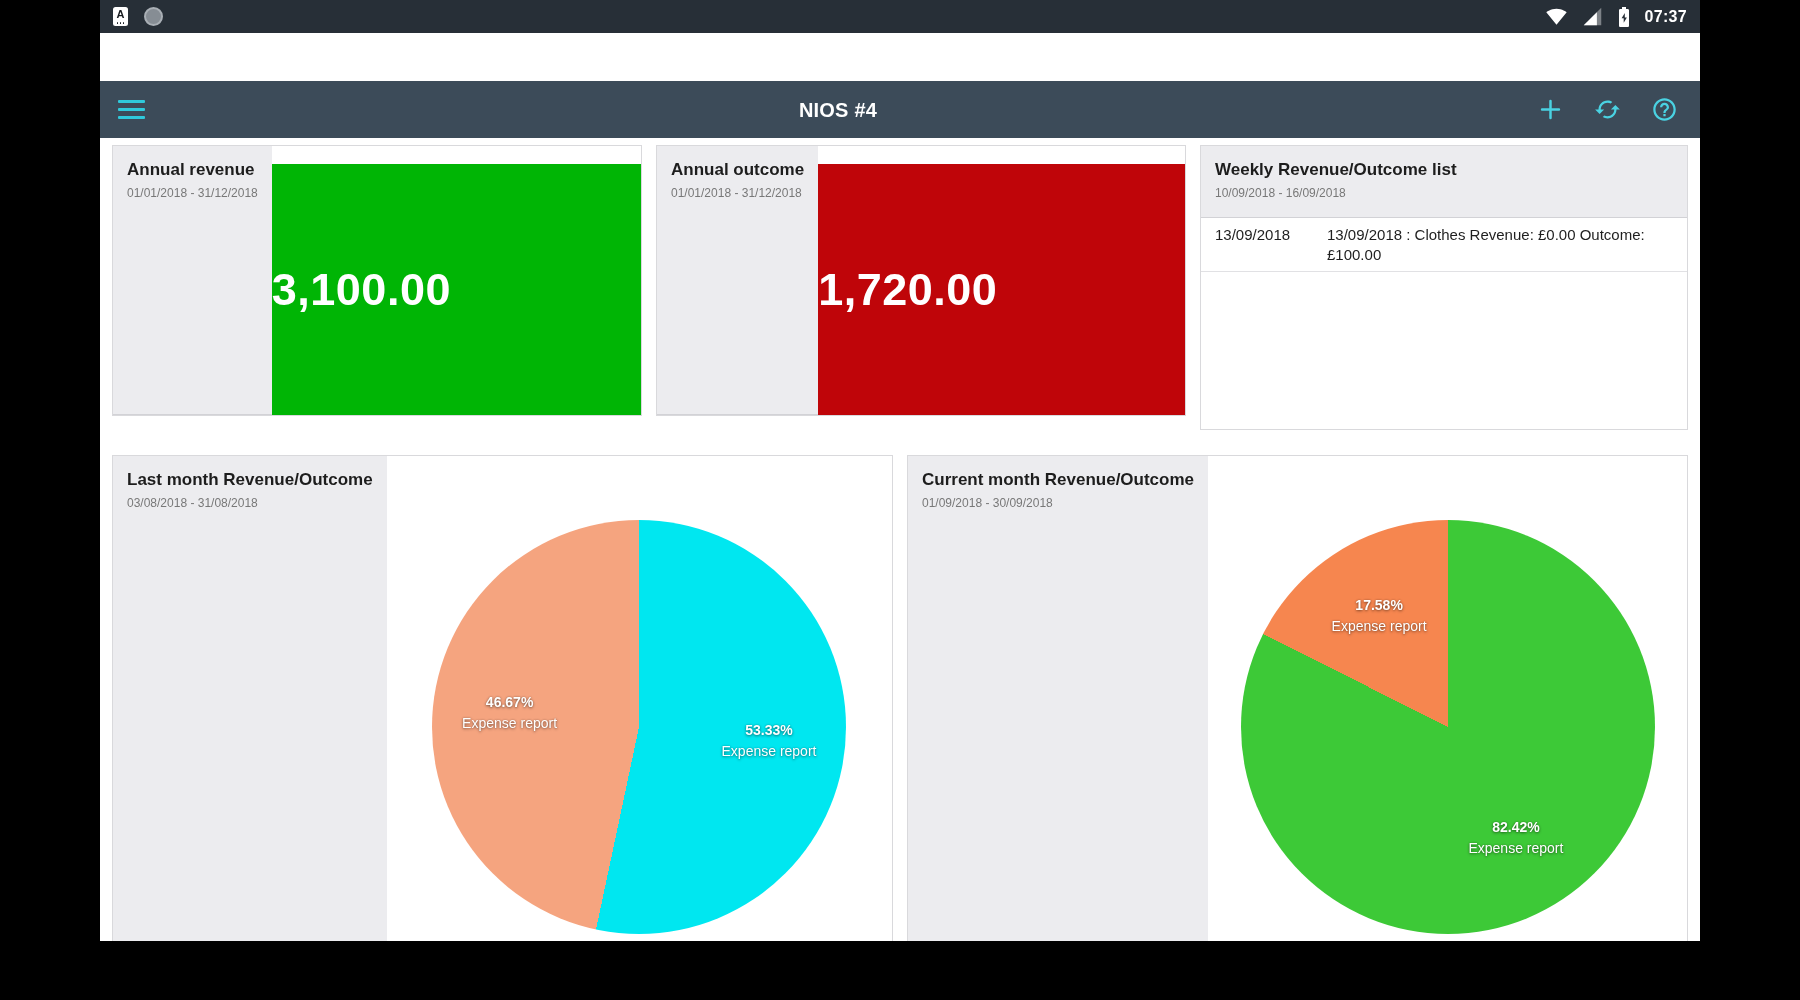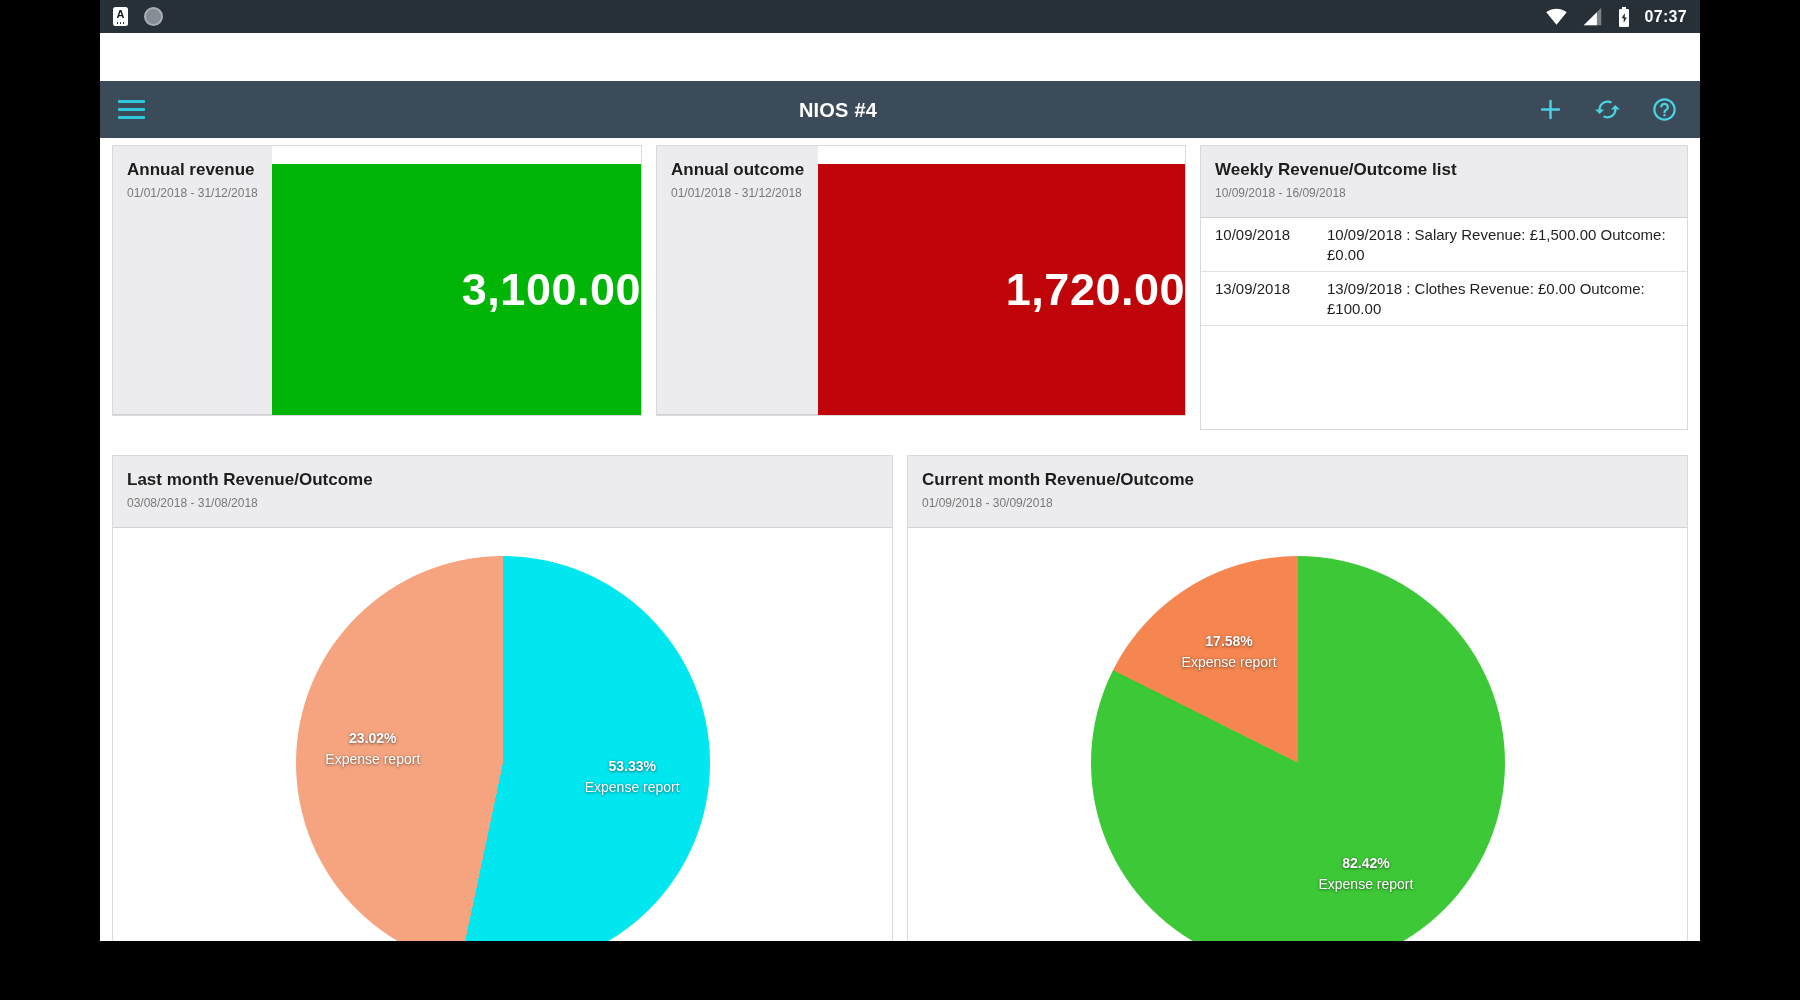--- a/index.html
+++ b/index.html
@@ -30,31 +30,31 @@
 
   
   .content { flex:1; background:#fff; padding:7px 12px 0; box-sizing:border-box; }
   .top-row { display:flex; gap:14px; }
   .card { background:#fff; border:1px solid #d9d9dc; box-sizing:border-box; }
   .card-head { background:#ececef; border-bottom:1px solid #d2d2d6; padding:13px 14px; }
   .card-title { font-size:17px; font-weight:bold; color:#1d1d1d; line-height:21px; }
   .card-period { font-size:12px; color:#787878; line-height:21px; margin-top:3px; }
 
   .metric-card { width:530px; height:271px; display:flex; flex-direction:row; }
-  .metric-body { flex:1; margin-top:18px; display:flex; align-items:center; justify-content:flex-end; }
+  .metric-body { flex:1; margin-top:18px; display:flex; align-items:center; justify-content:flex-start; }
   .metric-value { color:#fff; font-size:45px; font-weight:bold; letter-spacing:.5px; }
 
   .weekly-card { flex:1; height:285px; display:flex; flex-direction:column; }
   .weekly-rows { flex:1; overflow:hidden; }
   .weekly-row { display:flex; border-bottom:1px solid #e1e1e4; padding:7px 0 7px 14px; font-size:15px; color:#1f1f1f; line-height:19.5px; cursor:pointer; }
   .weekly-date { width:112px; flex:none; }
   .weekly-desc { flex:1; padding-right:5px; }
 
   .charts-row { display:flex; gap:14px; margin-top:25px; }
-  .pie-card { flex:1; height:544px; display:flex; flex-direction:column; }
+  .pie-card { flex:1; height:544px; display:flex; }
   .pie-body { flex:1; position:relative; }
   .pie { position:absolute; left:50%; top:50%; transform:translate(-50%,-50%); width:414px; height:414px; border-radius:50%; }
   .slice-label { position:absolute; transform:translate(-50%,-50%); text-align:center; color:#fff; font-size:14px; line-height:21px; white-space:nowrap; text-shadow:0 1px 3px rgba(0,0,0,.45), 0 0 2px rgba(0,0,0,.25); }
   .slice-label .pct { font-weight:bold; }
 
   
   .nav-bar { position:absolute; left:0; top:941px; width:1800px; height:59px; background:#000; }
 </style>
 </head>
 <body>
@@ -129,24 +129,20 @@
         </div>
       </div>
 
       <div class="card weekly-card">
         <div class="card-head">
           <div class="card-title">Weekly Revenue/Outcome list</div>
           <div class="card-period">10/09/2018 - 16/09/2018</div>
         </div>
         <div class="weekly-rows">
           <div class="weekly-row">
-            <div class="weekly-date">10/09/2018</div>
-            <div class="weekly-desc">10/09/2018 : Salary Revenue: £1,500.00 Outcome: £0.00</div>
-          </div>
-          <div class="weekly-row">
             <div class="weekly-date">13/09/2018</div>
             <div class="weekly-desc">13/09/2018 : Clothes Revenue: £0.00 Outcome: £100.00</div>
           </div>
         </div>
       </div>
 
     </div>
 
     <div class="charts-row">
 
@@ -155,21 +151,21 @@
           <div class="card-title">Last month Revenue/Outcome</div>
           <div class="card-period">03/08/2018 - 31/08/2018</div>
         </div>
         <div class="pie-body">
           <div class="pie" style="background: conic-gradient(rgb(0, 231, 240) 0%, rgb(0, 231, 240) 53.33%, rgb(245, 164, 127) 53.33%, rgb(245, 164, 127) 100%);">
               <div class="slice-label" style="left: 336.697px; top: 220.618px;">
                 <div class="pct">53.33%</div>
                 <div>Expense report</div>
               </div>
               <div class="slice-label" style="left: 77.303px; top: 193.382px;">
-                <div class="pct">23.02%</div>
+                <div class="pct">46.67%</div>
                 <div>Expense report</div>
               </div>
             </div>
         </div>
       </div>
 
       <div class="card pie-card">
         <div class="card-head">
           <div class="card-title">Current month Revenue/Outcome</div>
           <div class="card-period">01/09/2018 - 30/09/2018</div>

